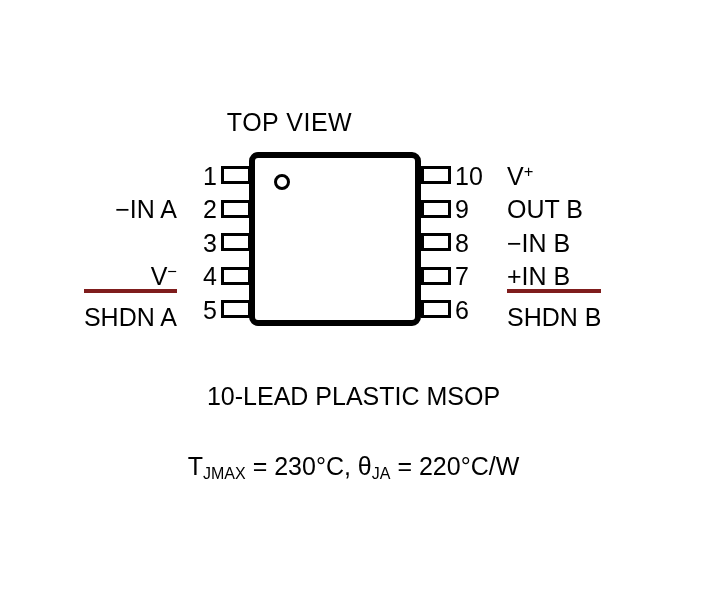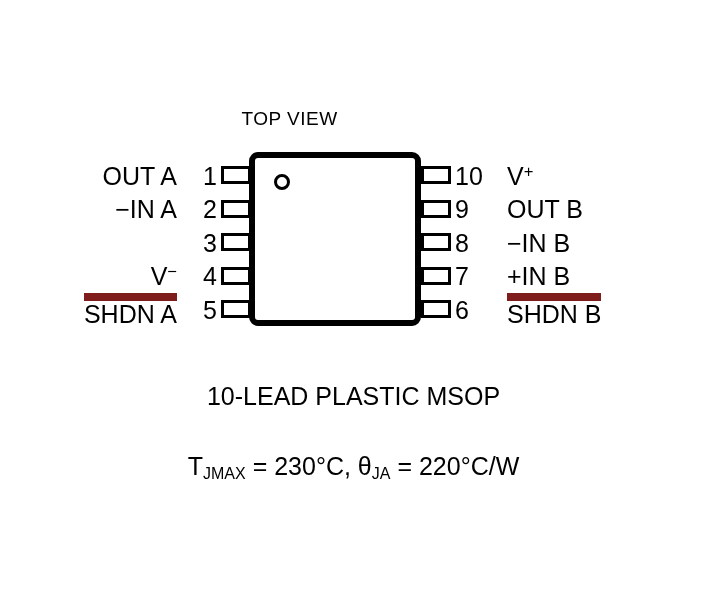--- a/index.html
+++ b/index.html
@@ -24,21 +24,21 @@
     height: 600px;
   }
 
   
   .top-view-title {
     position: absolute;
     left: 0;
     top: 108px;
     width: 579px;
     text-align: center;
-    font-size: 19px;
+    font-size: 25px;
     letter-spacing: 0.5px;
     white-space: nowrap;
   }
 
   
   .package-body {
     position: absolute;
     left: 249px;
     top: 152px;
     width: 172px;
@@ -104,22 +104,22 @@
   .pin-num {
     display: inline-block;
     width: 30px;
     text-align: right;
   }
   .pin-row.left .pin-num  { margin-left: 10px; text-align: right; }
   .pin-row.right .pin-num { width: 30px; text-align: left; margin-right: 22px; }
 
   
   .overline {
-    border-top: 8px solid #7f1d1d;
-    padding-top: 1px;
+    border-top: 4px solid #7f1d1d;
+    padding-top: 12px;
     display: inline-block;
     line-height: 1.02;
   }
 
   sup.sign {
     font-size: 0.66em;
     vertical-align: 0.48em;
     line-height: 0;
   }
 
@@ -169,21 +169,20 @@
       <div class="pin-lead left" style="top: 266.5px;"></div>
       <div class="pin-lead left" style="top: 300px;"></div>
       <div class="pin-lead right" style="top: 166px;"></div>
       <div class="pin-lead right" style="top: 199.5px;"></div>
       <div class="pin-lead right" style="top: 233px;"></div>
       <div class="pin-lead right" style="top: 266.5px;"></div>
       <div class="pin-lead right" style="top: 300px;"></div>
     </div>
   <div id="labels-layer">
       <div class="pin-row left" style="top: 161px;">
-        <span class="pin-name">OUT A</span>
         <span class="pin-num">1</span>
       </div>
       <div class="pin-row left" style="top: 194.5px;">
         <span class="pin-name">−IN A</span>
         <span class="pin-num">2</span>
       </div>
       <div class="pin-row left" style="top: 228px;">
         <span class="pin-num">3</span>
       </div>
       <div class="pin-row left" style="top: 261.5px;">

